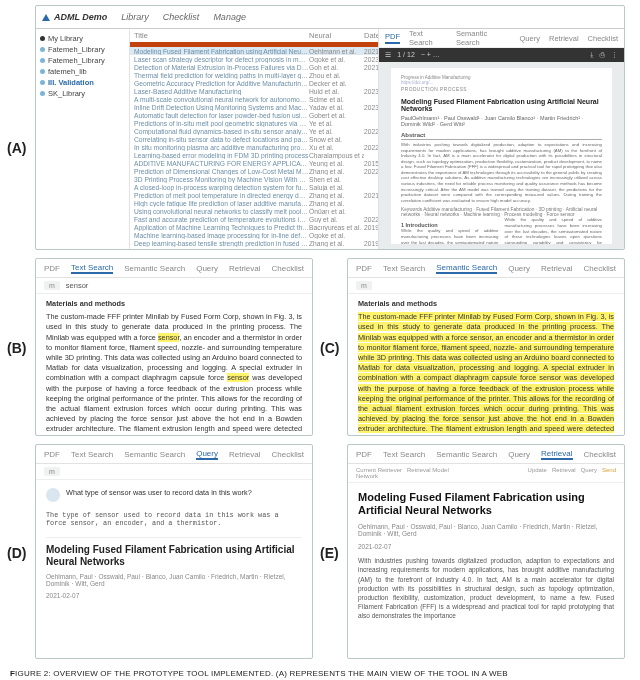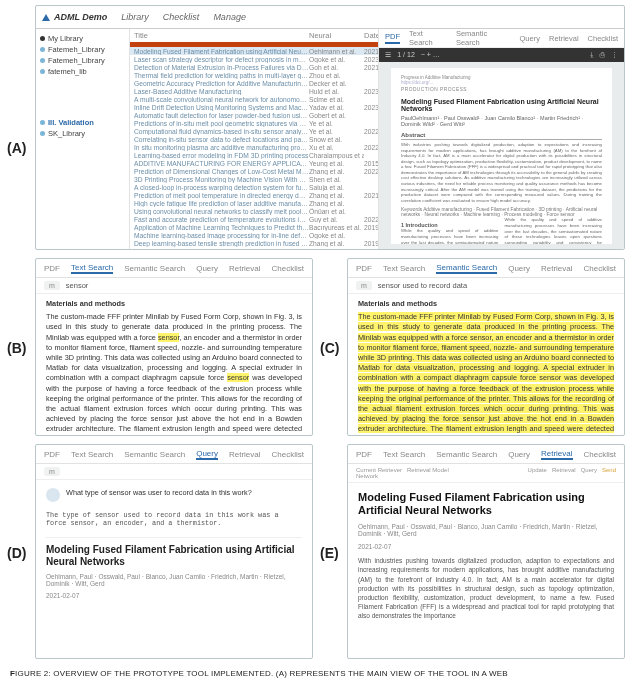--- a/index.html
+++ b/index.html
@@ -10,21 +10,21 @@
   
   .pA { left: 35px; top: 5px; width: 590px; height: 245px; }
   .pA-header { height: 22px; border-bottom: 1px solid #ccc; display: flex; align-items: center; padding: 0 6px; gap: 14px; font-size: 9px; color: #666; font-style: italic; }
   .pA-header .logo { display: flex; align-items: center; gap:4px; color:#333; font-weight:bold;}
   .pA-header .logo .tri { width:0;height:0;border-left:4px solid transparent;border-right:4px solid transparent;border-bottom:7px solid #2b69a8; }
   .pA-body { display: flex; height: calc(100% - 22px); justify-content: flex-end; }
   .pA-side { width: 85px; border-right: 1px solid #e2e2e2; padding: 4px 4px; font-size: 7.5px; color: #444; }
   .pA-side .item { display:flex; align-items:center; gap:3px; padding:1px 0;}
   .pA-side .dot { width:5px;height:5px;border-radius:50%;background:#7cb5d6;flex-shrink:0;}
   .pA-side .open { background:#333;}
-  .pA-side .sel { color:#2b69a8; font-weight:bold;margin-top:40px;}
+  .pA-side .sel { color:#2b69a8; font-weight:bold;}
   .pA-main { flex:1; display:flex; flex-direction:column; overflow:hidden;}
   .pA-cols { display:flex; font-size:7.5px; color:#888; padding:2px 4px; border-bottom:5px solid #c2410c;}
   .pA-cols .c1{flex:0 0 175px;} .pA-cols .c2{flex:0 0 55px;} .pA-cols .c3{flex:0 0 50px;}
   .pA-list { overflow:hidden; }
   .pA-row { display:flex; font-size:6.7px; color:#7a99b0; padding:0.5px 4px; }
   .pA-row .c1{flex:0 0 175px; overflow:hidden; white-space:nowrap; text-overflow:ellipsis; color:#6c8fa9;}
   .pA-row .c2{flex:0 0 55px; overflow:hidden; white-space:nowrap; color:#888;}
   .pA-row .c3{flex:0 0 50px; color:#888;}
   .pA-row.sel { background:#dce9f3; }
   .pA-pdf { flex:0 0 245px; background:#fff; border-left:1px solid #e2e2e2; display:flex; flex-direction:column;}
@@ -330,21 +330,20 @@
     <div class="tabbar">
       <span>PDF</span>
       <span>Text Search</span>
       <span class="active">Semantic Search</span>
       <span>Query</span>
       <span>Retrieval</span>
       <span>Checklist</span>
     </div>
     <div class="searchrow">
       <span class="chip">m</span>
-      <span class="q">sensor used to record data</span>
     </div>
     <div class="doc cbody">
       <div class="h">Materials and methods</div>
       <span class="line">The custom-made FFF printer Minilab by Fused Form Corp, shown in Fig. 3, is used in this study to generate data produced in the printing process. The Minilab was equipped with a force sensor, an encoder and a thermistor in order to monitor filament force, filament speed, nozzle- and surrounding temperature while 3D printing. This data was collected using an Arduino board connected to Matlab for data visualization, processing and logging. A special extruder in combination with a compact diaphragm capsule force sensor was developed with the purpose of having a force feedback of the extrusion process while keeping the original performance of the printer. This allows for the recording of the actual filament extrusion forces which occur during printing. This was achieved by placing the force sensor just above the hot end in a Bowden extruder architecture. The filament extrusion length and speed were detected with a two quadrature AB-channel, incremental rotary GTS-AB Series encoder placed before the Bowden extruder motor as shown in Fig. 5. By separating the motor from</span>
     </div>
   </div>
 
   <div class="panel" style="left:35px; top:444px; width:278px; height:215px;">
     <div class="tabbar">
       <span>PDF</span>

